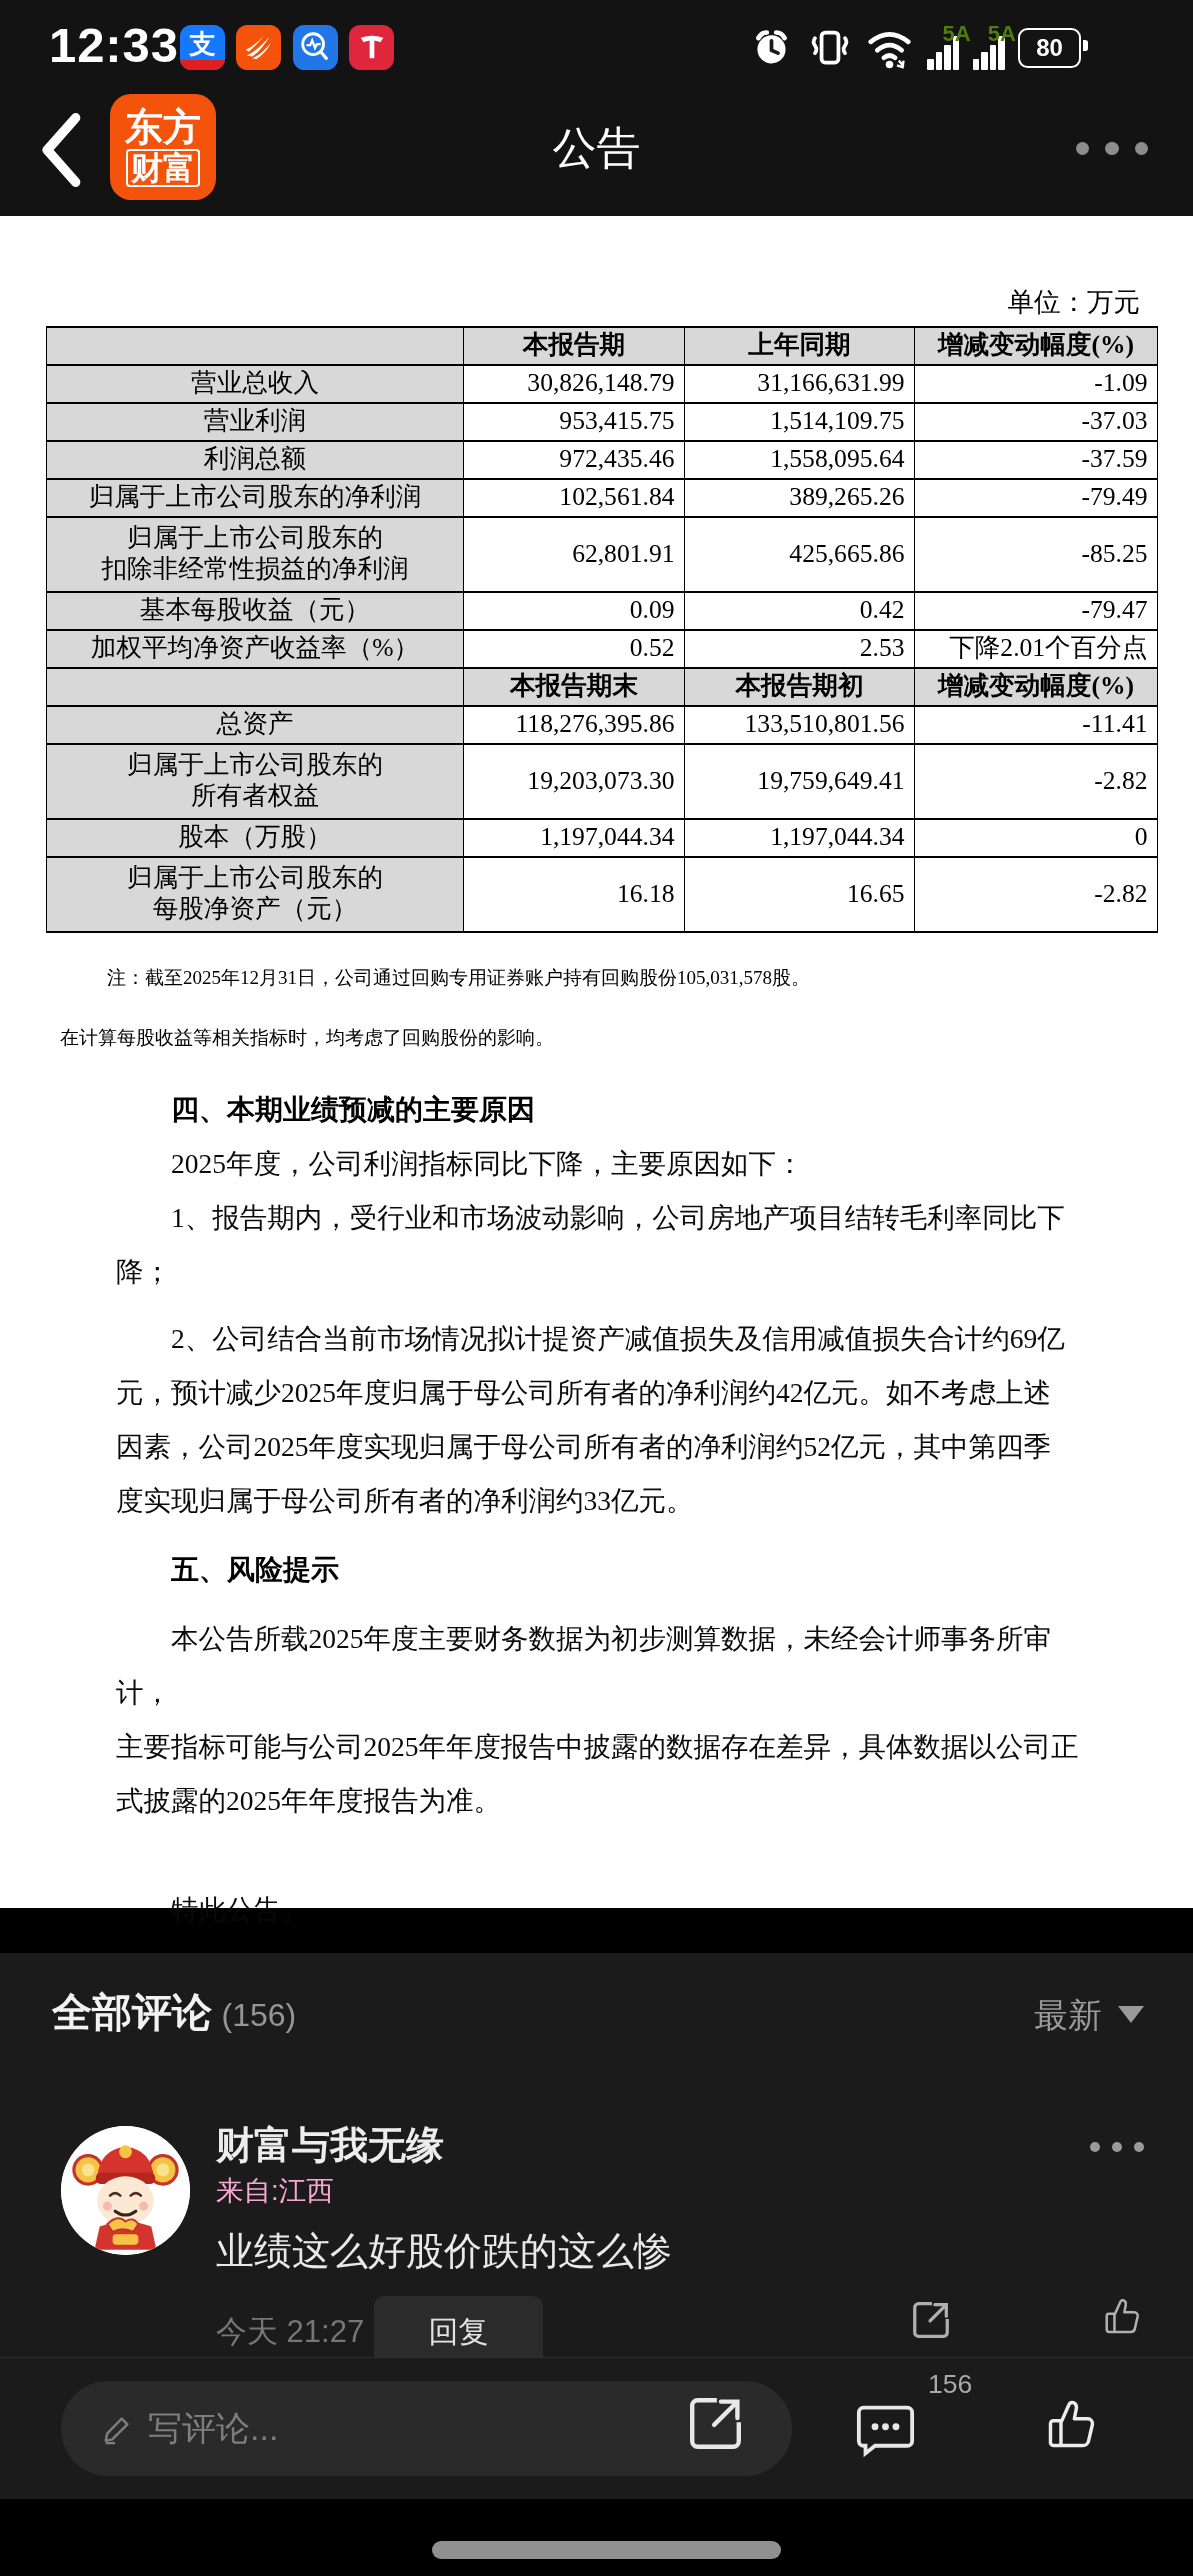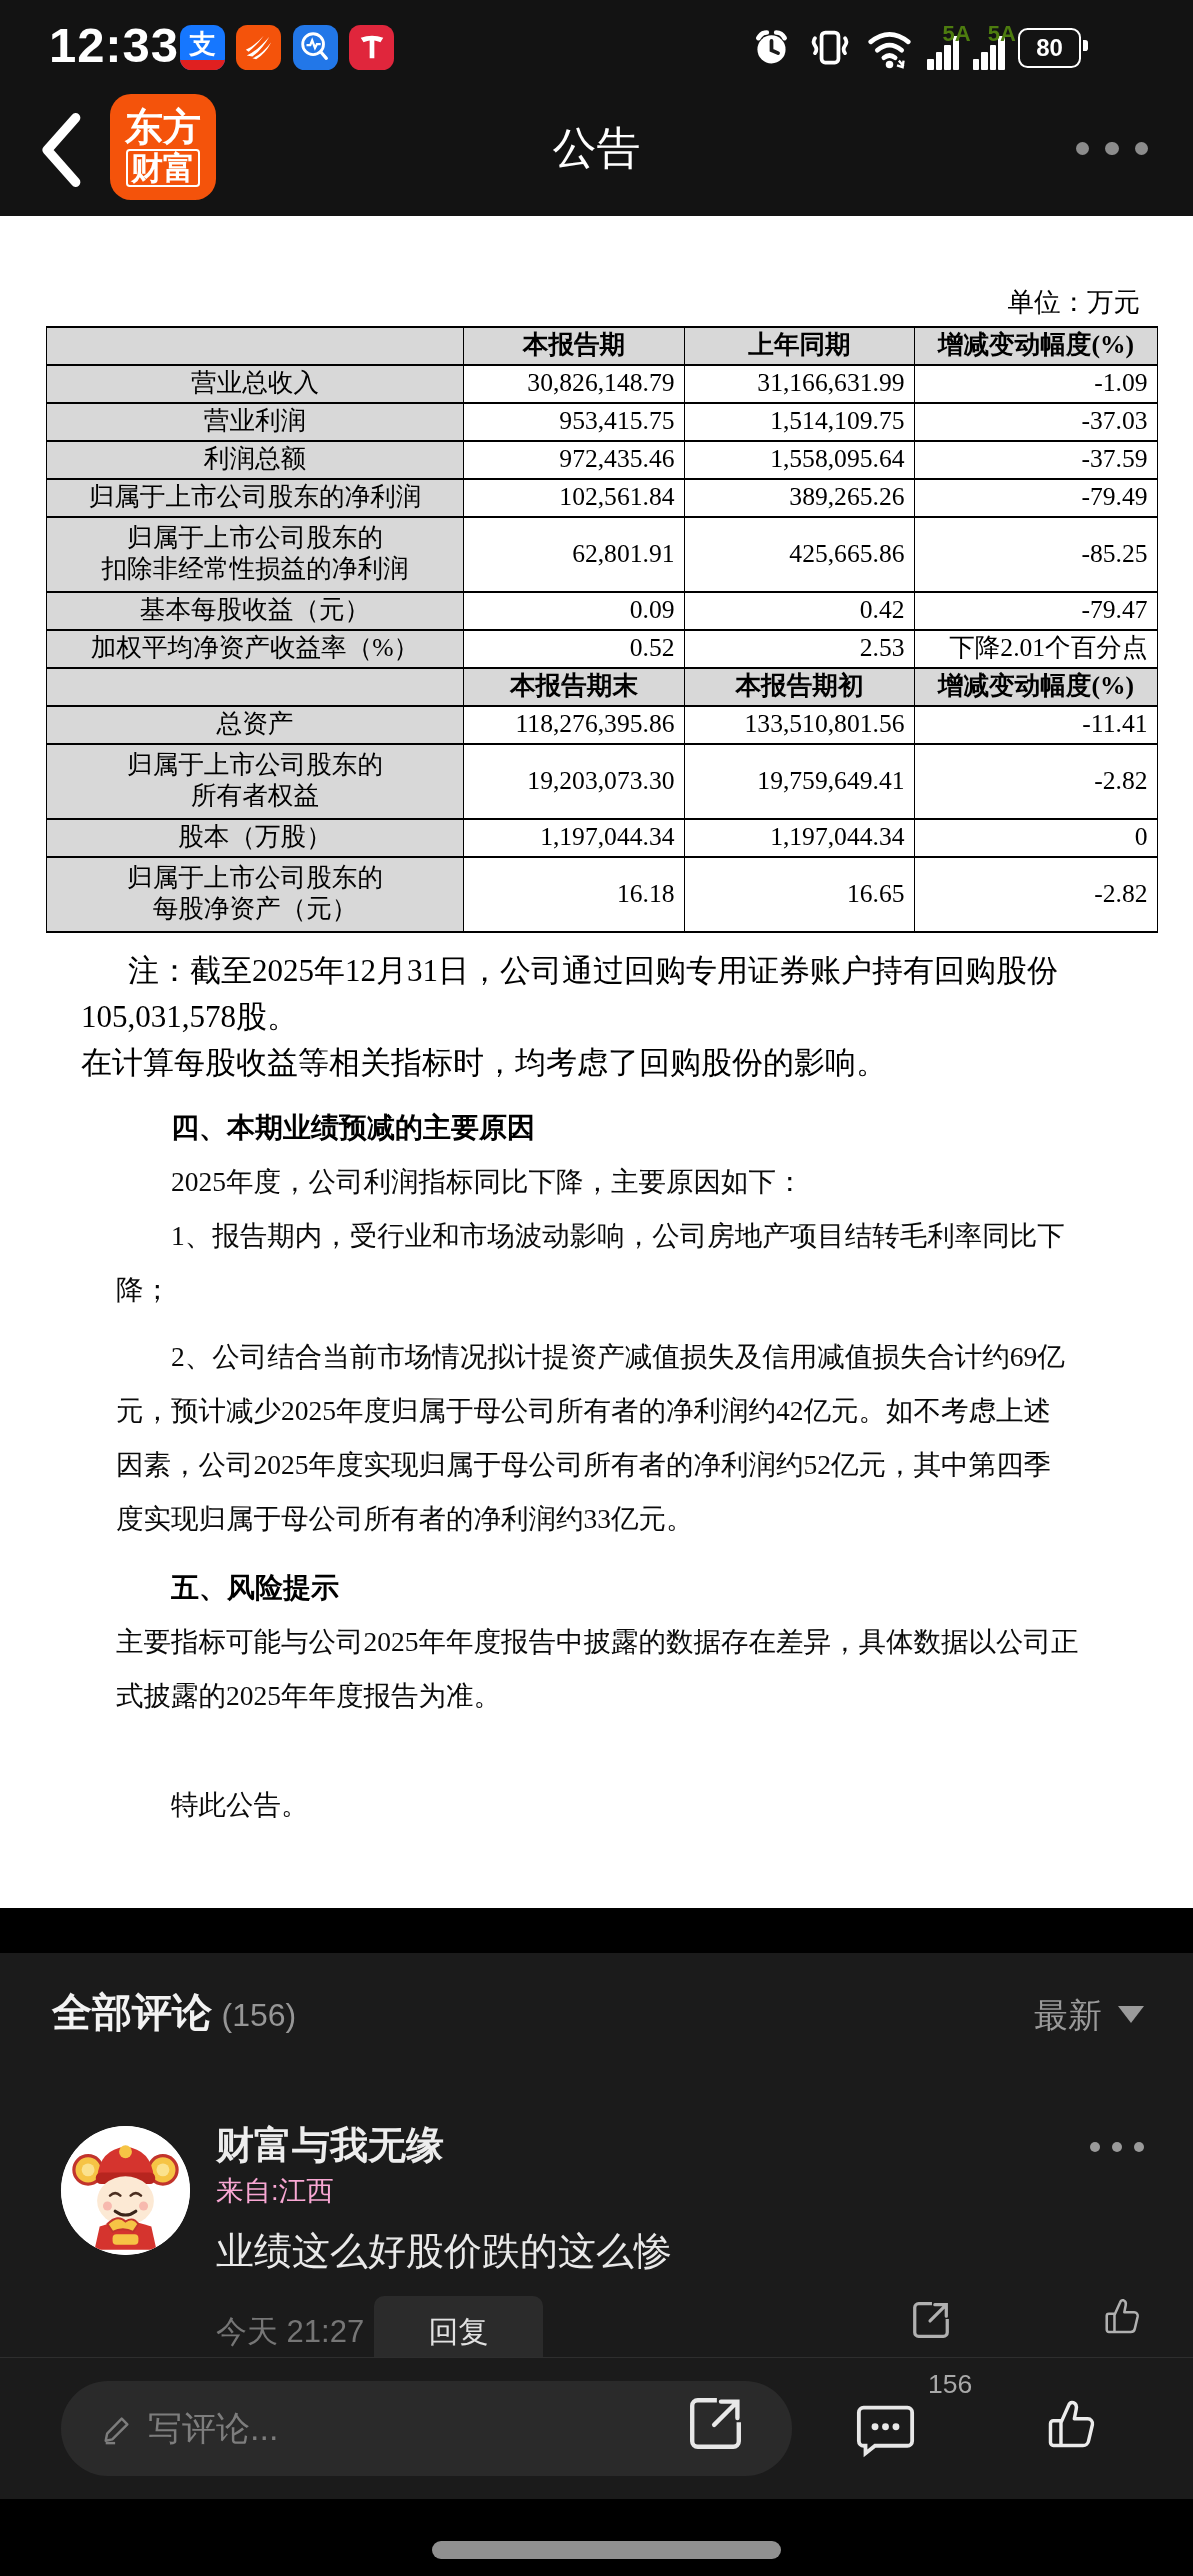--- a/index.html
+++ b/index.html
@@ -36,21 +36,21 @@
   .doc{position:absolute;left:0;top:216px;width:1193px;height:1692px;background:#fff;color:#000;
        font-family:"Liberation Serif","DejaVu Serif",serif;}
   .unit{margin:68px 53px 5.7px 0;text-align:right;font-size:26.5px;}
   table.fin{border-collapse:collapse;margin-left:46px;width:1111px;font-size:25.6px;table-layout:fixed;}
   table.fin td{border:solid #000;border-width:2.8px 1.5px;padding:0 9.5px;line-height:1.2;overflow:hidden;}
   table.fin tr{height:38px;}
   table.fin tr.tall{height:75px;}
   td.lbl{background:#d8d8d8;text-align:center;white-space:pre-line;}
   td.hdr{background:#d8d8d8;text-align:center;font-weight:700;}
   td.val{background:#fff;text-align:right;}
-  .note{margin:15px 114px 0 81px;font-size:31px;line-height:46px;}
+  .note{margin:15px 114px 0 60px;font-size:19px;line-height:60px;}
   .docline{margin:0 112px 0 116px;font-size:27.5px;line-height:54px;color:#0a0a0a;}
   .docline.ind{text-indent:55px;}
   .dochead{margin:0 112px 0 116px;font-size:28px;line-height:54px;font-weight:700;text-indent:55px;}
   .sp-sm{margin-top:13.3px;}
   .sp-md{margin-top:15px;}
   .sp-lg{margin-top:55px;}
 
   
   .comments{position:absolute;left:0;top:1953px;width:1193px;height:404px;background:#1b1b1b;}
   .c-head{position:absolute;left:52px;top:32px;color:#f2f2f2;font-size:40px;font-weight:700;}
@@ -271,20 +271,21 @@
 
     <div class="dochead sp-md">四、本期业绩预减的主要原因</div>
     <div class="docline ind">2025年度，公司利润指标同比下降，主要原因如下：</div>
     <div class="docline ind">1、报告期内，受行业和市场波动影响，公司房地产项目结转毛利率同比下</div>
     <div class="docline">降；</div>
     <div class="docline ind sp-sm">2、公司结合当前市场情况拟计提资产减值损失及信用减值损失合计约69亿</div>
     <div class="docline">元，预计减少2025年度归属于母公司所有者的净利润约42亿元。如不考虑上述</div>
     <div class="docline">因素，公司2025年度实现归属于母公司所有者的净利润约52亿元，其中第四季</div>
     <div class="docline">度实现归属于母公司所有者的净利润约33亿元。</div>
     <div class="dochead sp-md">五、风险提示</div>
+    <div class="docline ind sp-md">本公告所载2025年度主要财务数据为初步测算数据，未经会计师事务所审计，</div>
     <div class="docline">主要指标可能与公司2025年年度报告中披露的数据存在差异，具体数据以公司正</div>
     <div class="docline">式披露的2025年年度报告为准。</div>
     <div class="docline ind sp-lg">特此公告。</div>
   </div>
 
   <div class="comments">
     <div class="c-head">
       <span>全部评论</span><span class="c-count">(156)</span>
     </div>
     <div class="c-sort">最新</div>

